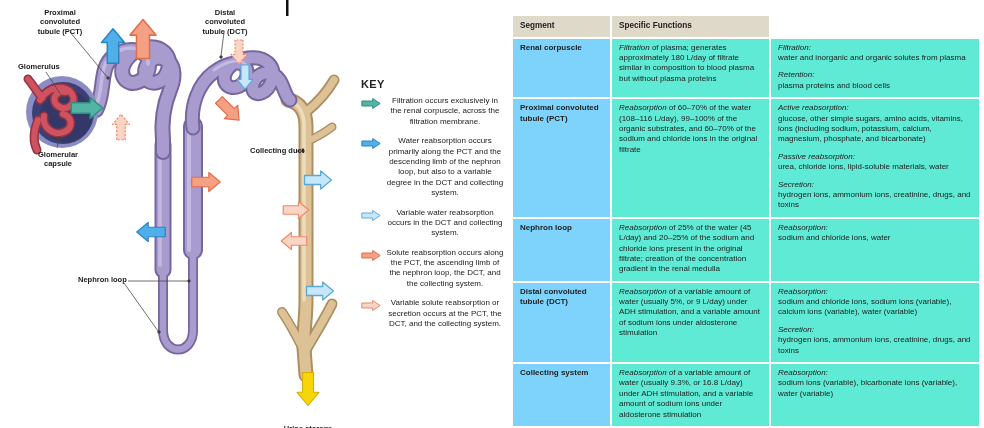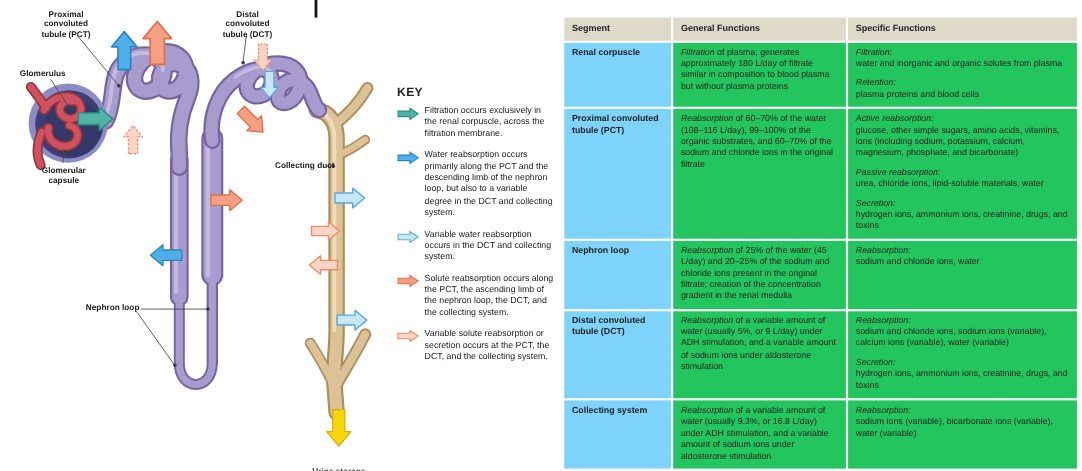--- a/index.html
+++ b/index.html
@@ -12,29 +12,29 @@
   .dlabel{
     position:absolute;font-size:7.5px;font-weight:bold;color:#1a1a1a;
     line-height:1.25;white-space:pre-line;
   }
   .dlabel.center{text-align:center;}
   
   #key-panel{position:absolute;left:361px;top:78px;width:148px;}
   .key-title{font-size:11px;font-weight:bold;letter-spacing:.3px;margin-bottom:6px;}
   .key-item{display:flex;align-items:flex-start;margin-bottom:9px;}
   .key-item svg{flex:0 0 20px;margin-top:1px;margin-right:5px;}
-  .key-text{font-size:8px;line-height:1.3;color:#1a1a1a;width:118px;}
+  .key-text{font-size:8px;line-height:1.3;color:#1a1a1a;width:118px;text-align:center;}
   
   #renal-table{position:absolute;left:513px;top:14px;width:466px;background:#fff;}
   .t-title{
     background:#4FA7A1;color:#fff;font-weight:bold;font-size:10.5px;
     padding:5px 9px 6px;letter-spacing:.2px;
   }
   .t-grid{display:grid;grid-template-columns:97px 157px 1fr;gap:2px;margin-top:2px;}
-  .t-cell{padding:4px 7px 6px;font-size:8px;line-height:1.3;background:#22c55e;}
+  .t-cell{padding:4px 7px 6px;font-size:8px;line-height:1.3;background:#5eead4;}
   .t-head .t-cell{background:#DFD9CA;font-weight:bold;font-size:8.2px;padding:5px 7px;}
   .seg{font-weight:bold;background:#7dd3fc;}
   .it{font-style:italic;}
   .blk + .blk{margin-top:7px;}
   .blk .h{display:block;font-style:italic;}
   .blk .b{display:block;}
 </style>
 </head>
 <body>
 
@@ -204,21 +204,20 @@
       <path d="M1,4 L14,4 L14,1 L23,7 L14,13 L14,10 L1,10 Z" stroke-width="1.2" fill="#FAD4C4" stroke="#E8896A"></path>
     </svg>
     <div class="key-text">Variable solute reabsorption or secretion occurs at the PCT, the DCT, and the collecting system.</div>
   </div>
 </div>
 
 <div id="renal-table">
 
   <div class="t-grid t-head">
     <div class="t-cell">Segment</div>
-    <div class="t-cell">General Functions</div>
     <div class="t-cell">Specific Functions</div>
   </div>
 
   <div class="t-grid">
     <div class="t-cell seg">Renal corpuscle</div>
     <div class="t-cell"><i class="it">Filtration</i><span> of plasma; generates approximately 180 L/day of filtrate similar in composition to blood plasma but without plasma proteins</span></div>
     <div class="t-cell">
       <div class="blk">
           <i class="h">Filtration:</i>
           <span class="b">water and inorganic and organic solutes from plasma</span>

